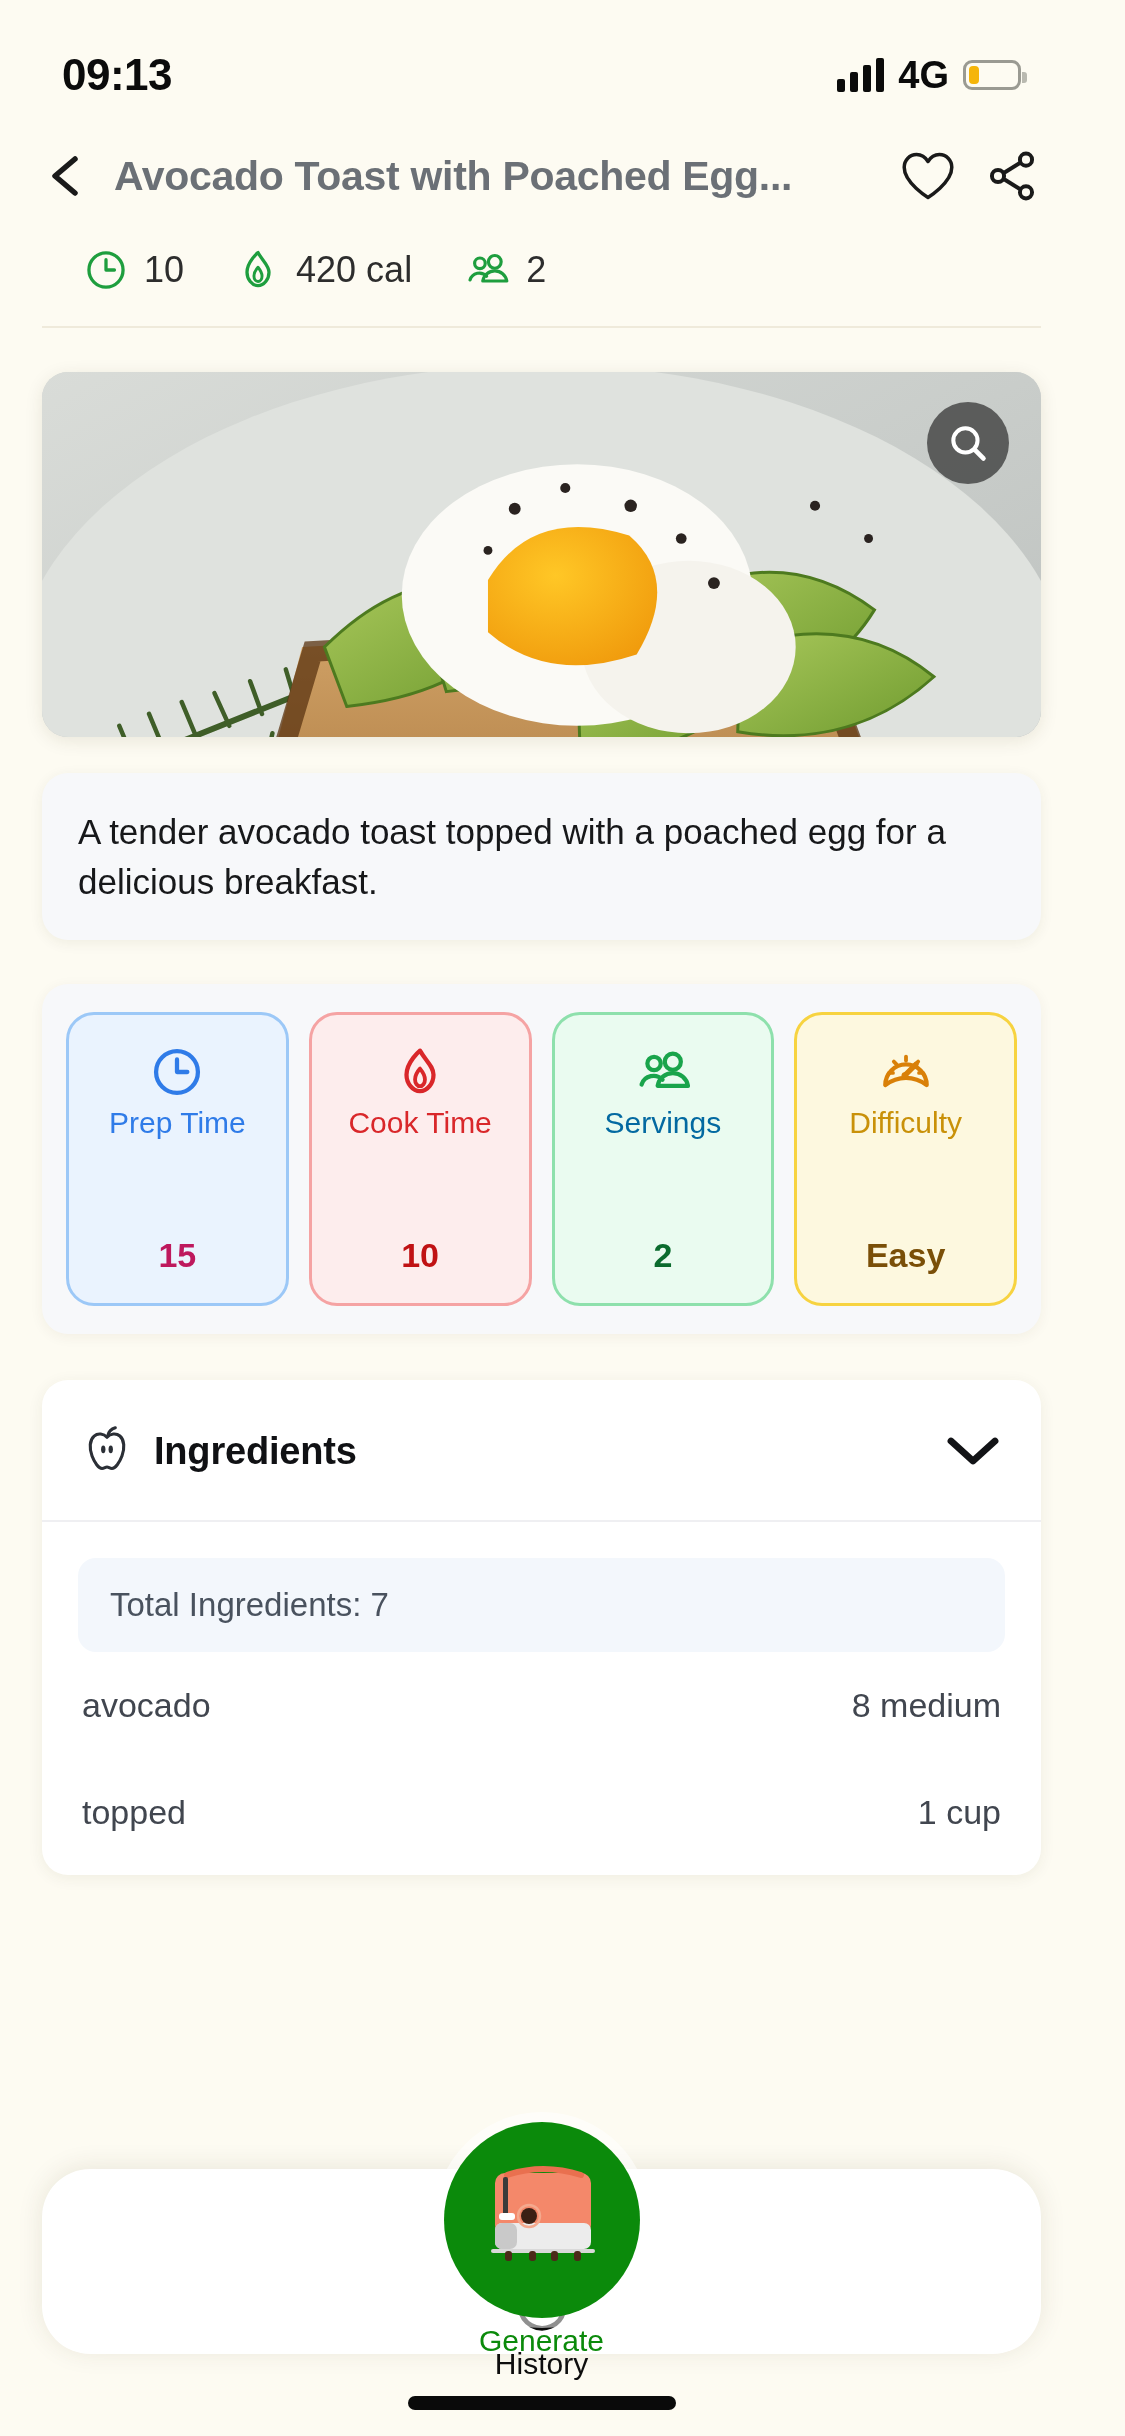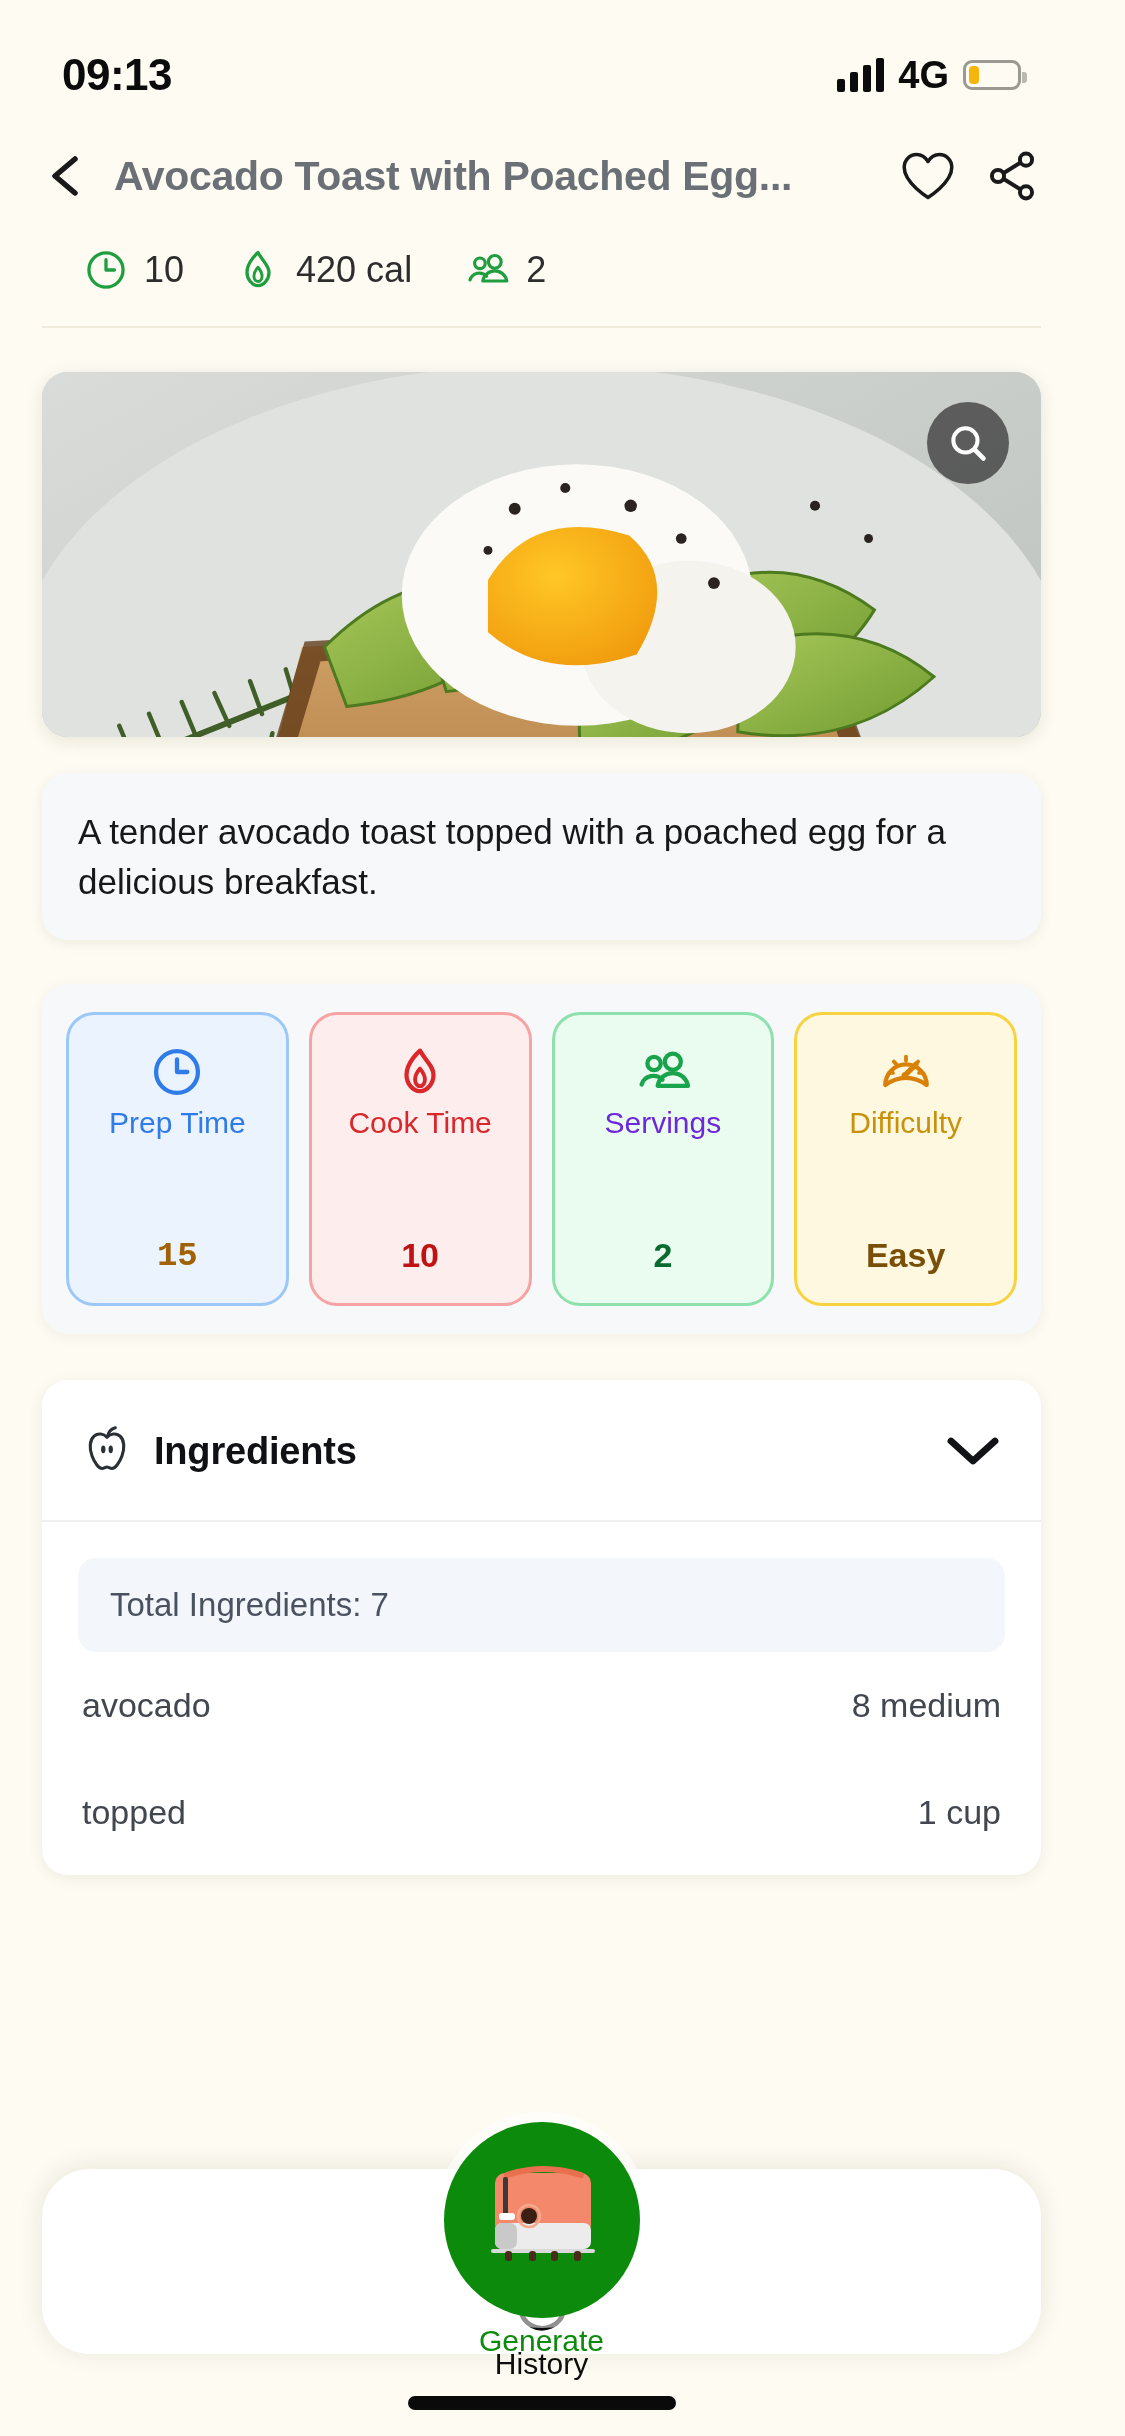--- a/index.html
+++ b/index.html
@@ -74,25 +74,25 @@
   }
   .metric {
     flex: 1; border-radius: 28px; border: 3px solid; padding: 26px 8px 28px 8px;
     display: flex; flex-direction: column; align-items: center; gap: 2px; min-height: 294px;
   }
   .metric-ico { height: 62px; display:flex; align-items:center; justify-content:center; }
   .metric-label { font-size: 30px; text-align: center; line-height: 1.2; }
   .metric-val { font-size: 34px; font-weight: 700; text-align: center; margin-top: auto; }
 
   .m-blue   { border-color:#9CC8F7; background:#EAF3FE; }
-  .m-blue .metric-label{ color:#2F7BE8; } .m-blue .metric-val{ color:#a16207;font-family:Liberation Mono, monospace; }
+  .m-blue .metric-label{ color:#2F7BE8; } .m-blue .metric-val{ color:#be185d; }
   .m-red    { border-color:#F5A3A3; background:#FDEDED; }
   .m-red .metric-label{ color:#D9272A; } .m-red .metric-val{ color:#C01214; }
   .m-green  { border-color:#8EE0AC; background:#EAFBF0; }
-  .m-green .metric-label{ color:#6d28d9; } .m-green .metric-val{ color:#0B6B2E; }
+  .m-green .metric-label{ color:#0369a1; } .m-green .metric-val{ color:#0B6B2E; }
   .m-yellow { border-color:#F7D340; background:#FDF8DF; }
   .m-yellow .metric-label{ color:#C99109; } .m-yellow .metric-val{ color:#7A4F08; }
 
   .ing-card {
     margin-top: 46px; background: #FFFFFF; border-radius: 26px;
     box-shadow: 0 3px 16px rgba(60,50,20,.07); overflow: hidden;
   }
   .ing-head { display:flex; align-items:center; gap: 22px; padding: 44px 40px 42px 40px; }
   .ing-title { flex:1; font-size: 38px; font-weight: 700; color:#101114; letter-spacing:-0.2px; }
   .ing-sep { height: 2px; background: #EFEFF2; }

